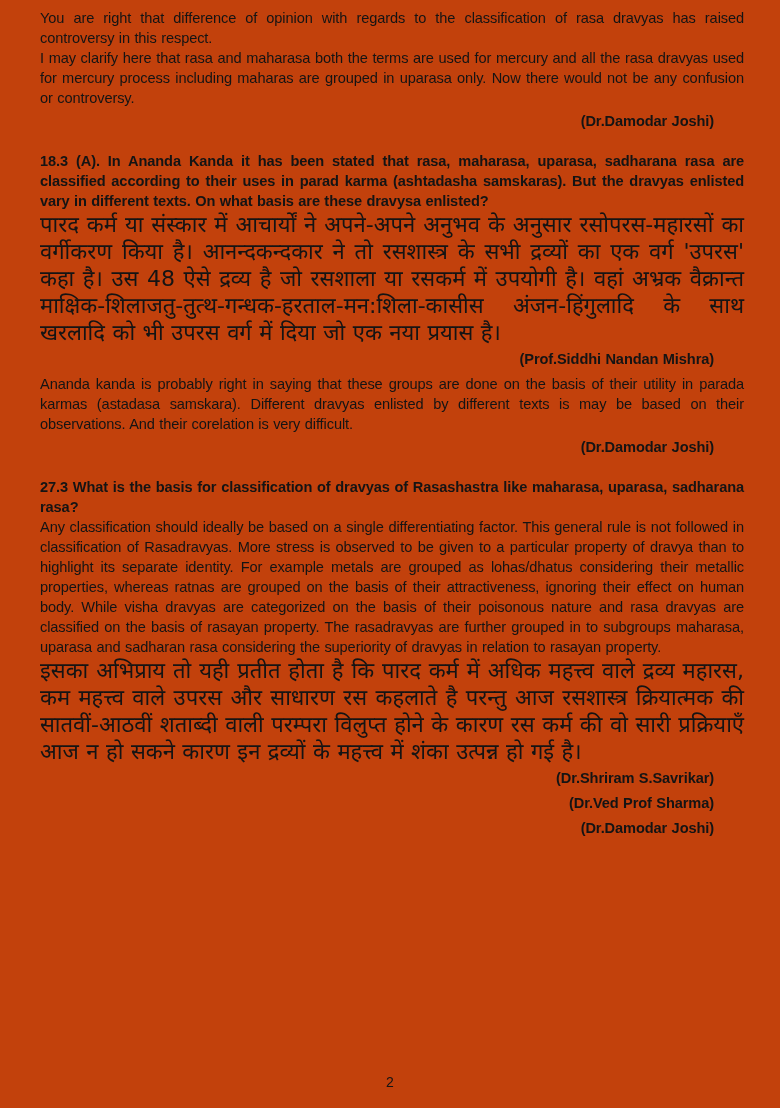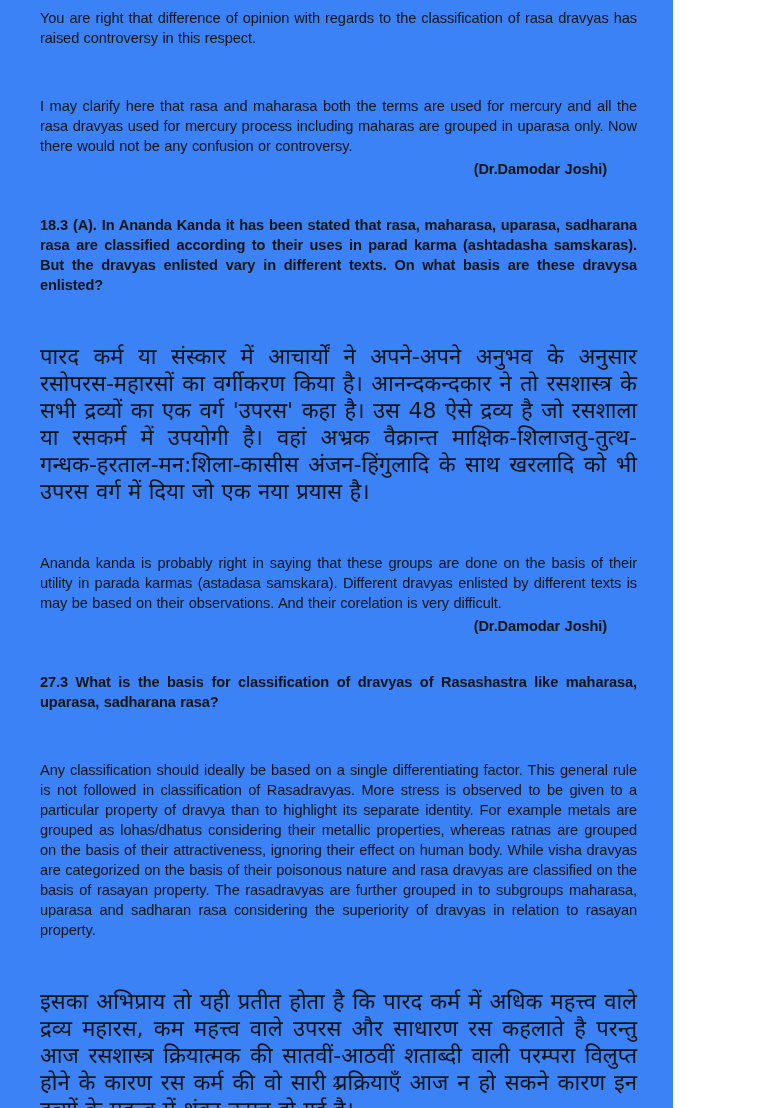--- a/index.html
+++ b/index.html
@@ -7,37 +7,36 @@
   body {
     width: 780px;
     height: 1108px;
     font-family: "Liberation Sans", "DejaVu Sans", sans-serif;
     color: #141414;
     position: relative;
     overflow: hidden;
   }
   .page {
     position: relative;
-    width: 673px;
+    width: 780px;
     height: 1108px;
     padding: 8px 36px 0 40px;
-    background: #3b82f6;
+    background: #c2410c;
   }
   .block {
     font-size: 14.6px;
     line-height: 20px;
     text-align: justify;
     letter-spacing: -0.1px;
     word-spacing: 0.5px;
-    margin-top: 48px;
   }
   .para { }
   .heading {
     font-weight: bold;
-    margin-top: 36px;
+    margin-top: 20px;
   }
   .heading + .heading { margin-top: 16px; }
   .block:first-child { margin-top: 0; }
   .hindi {
     font-size: 22px;
     line-height: 27px;
     letter-spacing: 0;
     font-family: "DejaVu Sans", "Liberation Sans", sans-serif;
   }
   .attribution {
@@ -61,20 +60,21 @@
 </head>
 <body>
 
 <div class="page">
   <div class="content" id="doc-blocks">
       <div class="block para">You are right that difference of opinion with regards to the classification of rasa dravyas has raised controversy in this respect.</div>
       <div class="block para">I may clarify here that rasa and maharasa both the terms are used for mercury and all the rasa dravyas used for mercury process including maharas are grouped in uparasa only. Now there would not be any confusion or controversy.</div>
       <div class="block attribution">(Dr.Damodar Joshi)</div>
       <div class="block heading">18.3 (A). In Ananda Kanda it has been stated that rasa, maharasa, uparasa, sadharana rasa are classified according to their uses in parad karma (ashtadasha samskaras). But the dravyas enlisted vary in different texts. On what basis are these dravysa enlisted?</div>
       <div class="block hindi">पारद कर्म या संस्कार में आचार्यों ने अपने-अपने अनुभव के अनुसार रसोपरस-महारसों का वर्गीकरण किया है। आनन्दकन्दकार ने तो रसशास्त्र के सभी द्रव्यों का एक वर्ग 'उपरस' कहा है। उस 48 ऐसे द्रव्य है जो रसशाला या रसकर्म में उपयोगी है। वहां अभ्रक वैक्रान्त माक्षिक-शिलाजतु-तुत्थ-गन्धक-हरताल-मन:शिला-कासीस अंजन-हिंगुलादि के साथ खरलादि को भी उपरस वर्ग में दिया जो एक नया प्रयास है।</div>
+      <div class="block attribution">(Prof.Siddhi Nandan Mishra)</div>
       <div class="block para">Ananda kanda is probably right in saying that these groups are done on the basis of their utility in parada karmas (astadasa samskara). Different dravyas enlisted by different texts is may be based on their observations. And their corelation is very difficult.</div>
       <div class="block attribution">(Dr.Damodar Joshi)</div>
       <div class="block heading">27.3 What is the basis for classification of dravyas of Rasashastra like maharasa, uparasa, sadharana rasa?</div>
       <div class="block para">Any classification should ideally be based on a single differentiating factor. This general rule is not followed in classification of Rasadravyas. More stress is observed to be given to a particular property of dravya than to highlight its separate identity. For example metals are grouped as lohas/dhatus considering their metallic properties, whereas ratnas are grouped on the basis of their attractiveness, ignoring their effect on human body. While visha dravyas are categorized on the basis of their poisonous nature and rasa dravyas are classified on the basis of rasayan property. The rasadravyas are further grouped in to subgroups maharasa, uparasa and sadharan rasa considering the superiority of dravyas in relation to rasayan property.</div>
       <div class="block hindi">इसका अभिप्राय तो यही प्रतीत होता है कि पारद कर्म में अधिक महत्त्व वाले द्रव्य महारस, कम महत्त्व वाले उपरस और साधारण रस कहलाते है परन्तु आज रसशास्त्र क्रियात्मक की सातवीं-आठवीं शताब्दी वाली परम्परा विलुप्त होने के कारण रस कर्म की वो सारी प्रक्रियाएँ आज न हो सकने कारण इन द्रव्यों के महत्त्व में शंका उत्पन्न हो गई है।</div>
       <div class="block attribution">(Dr.Shriram S.Savrikar)</div>
       <div class="block attribution">(Dr.Ved Prof Sharma)</div>
       <div class="block attribution">(Dr.Damodar Joshi)</div>
     </div>
   <div class="page-number">2</div>

